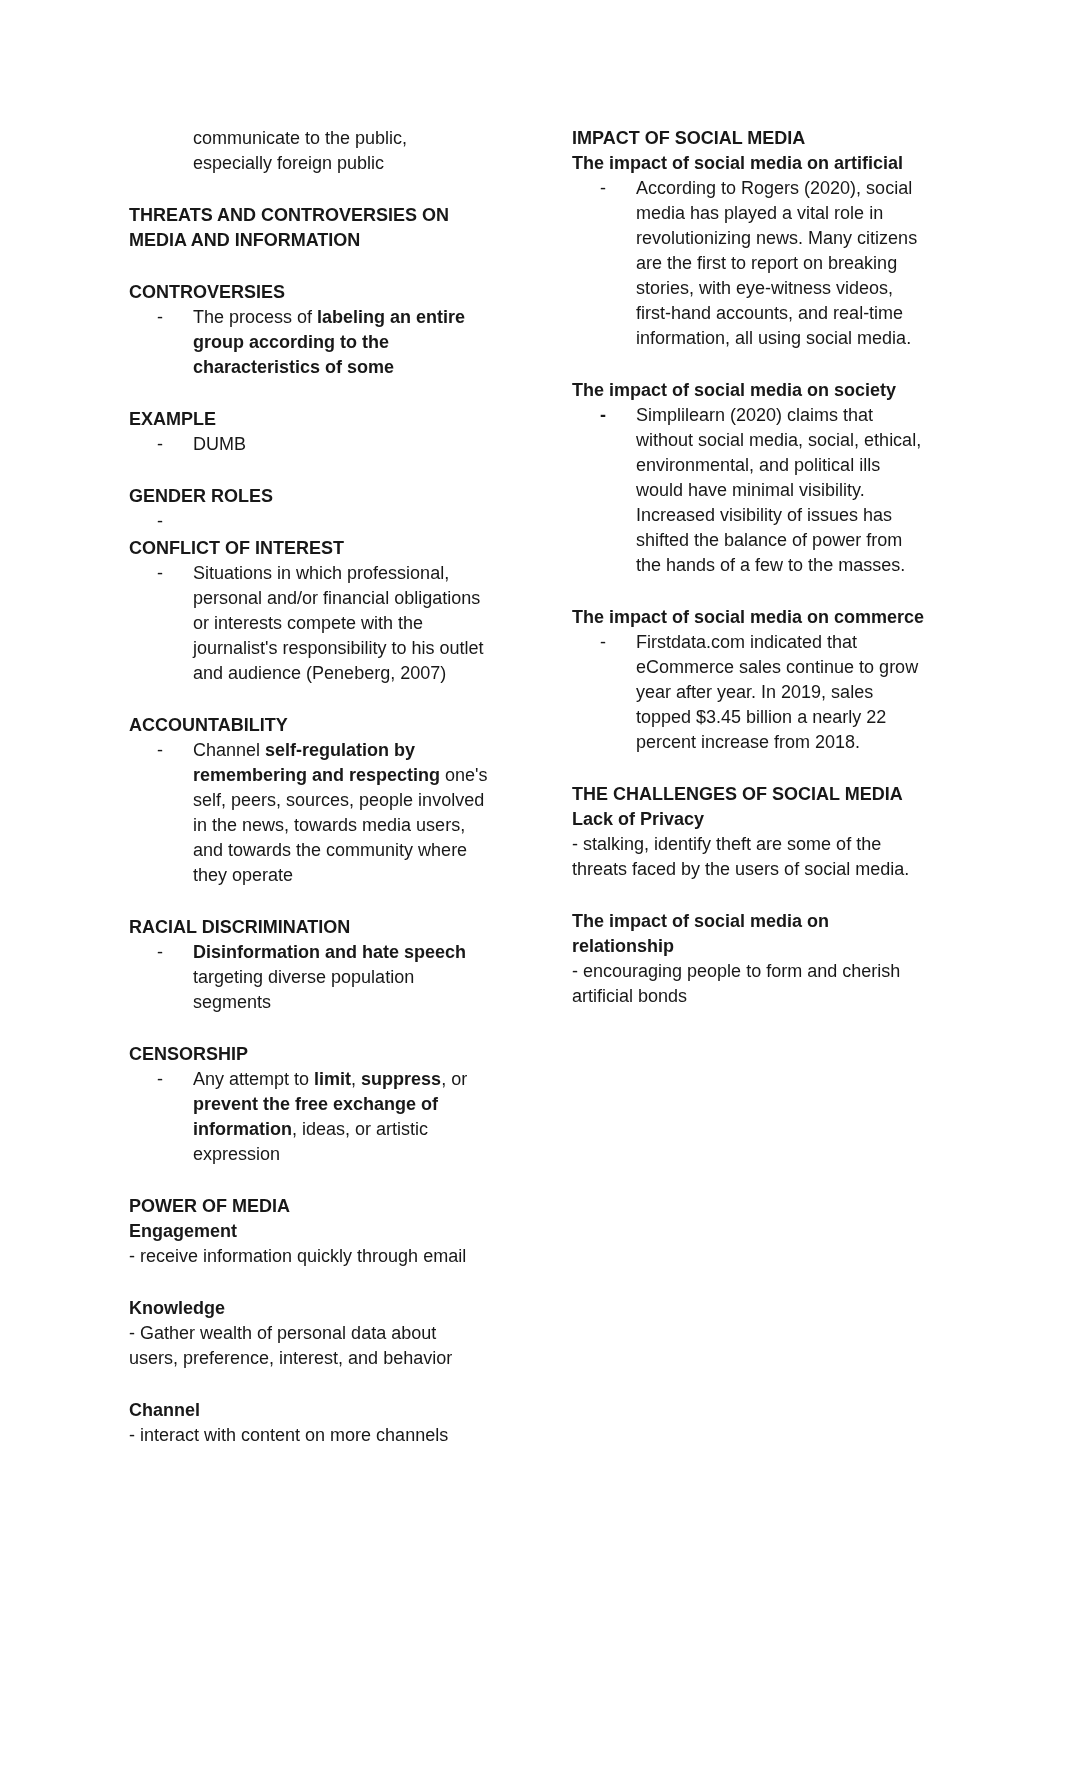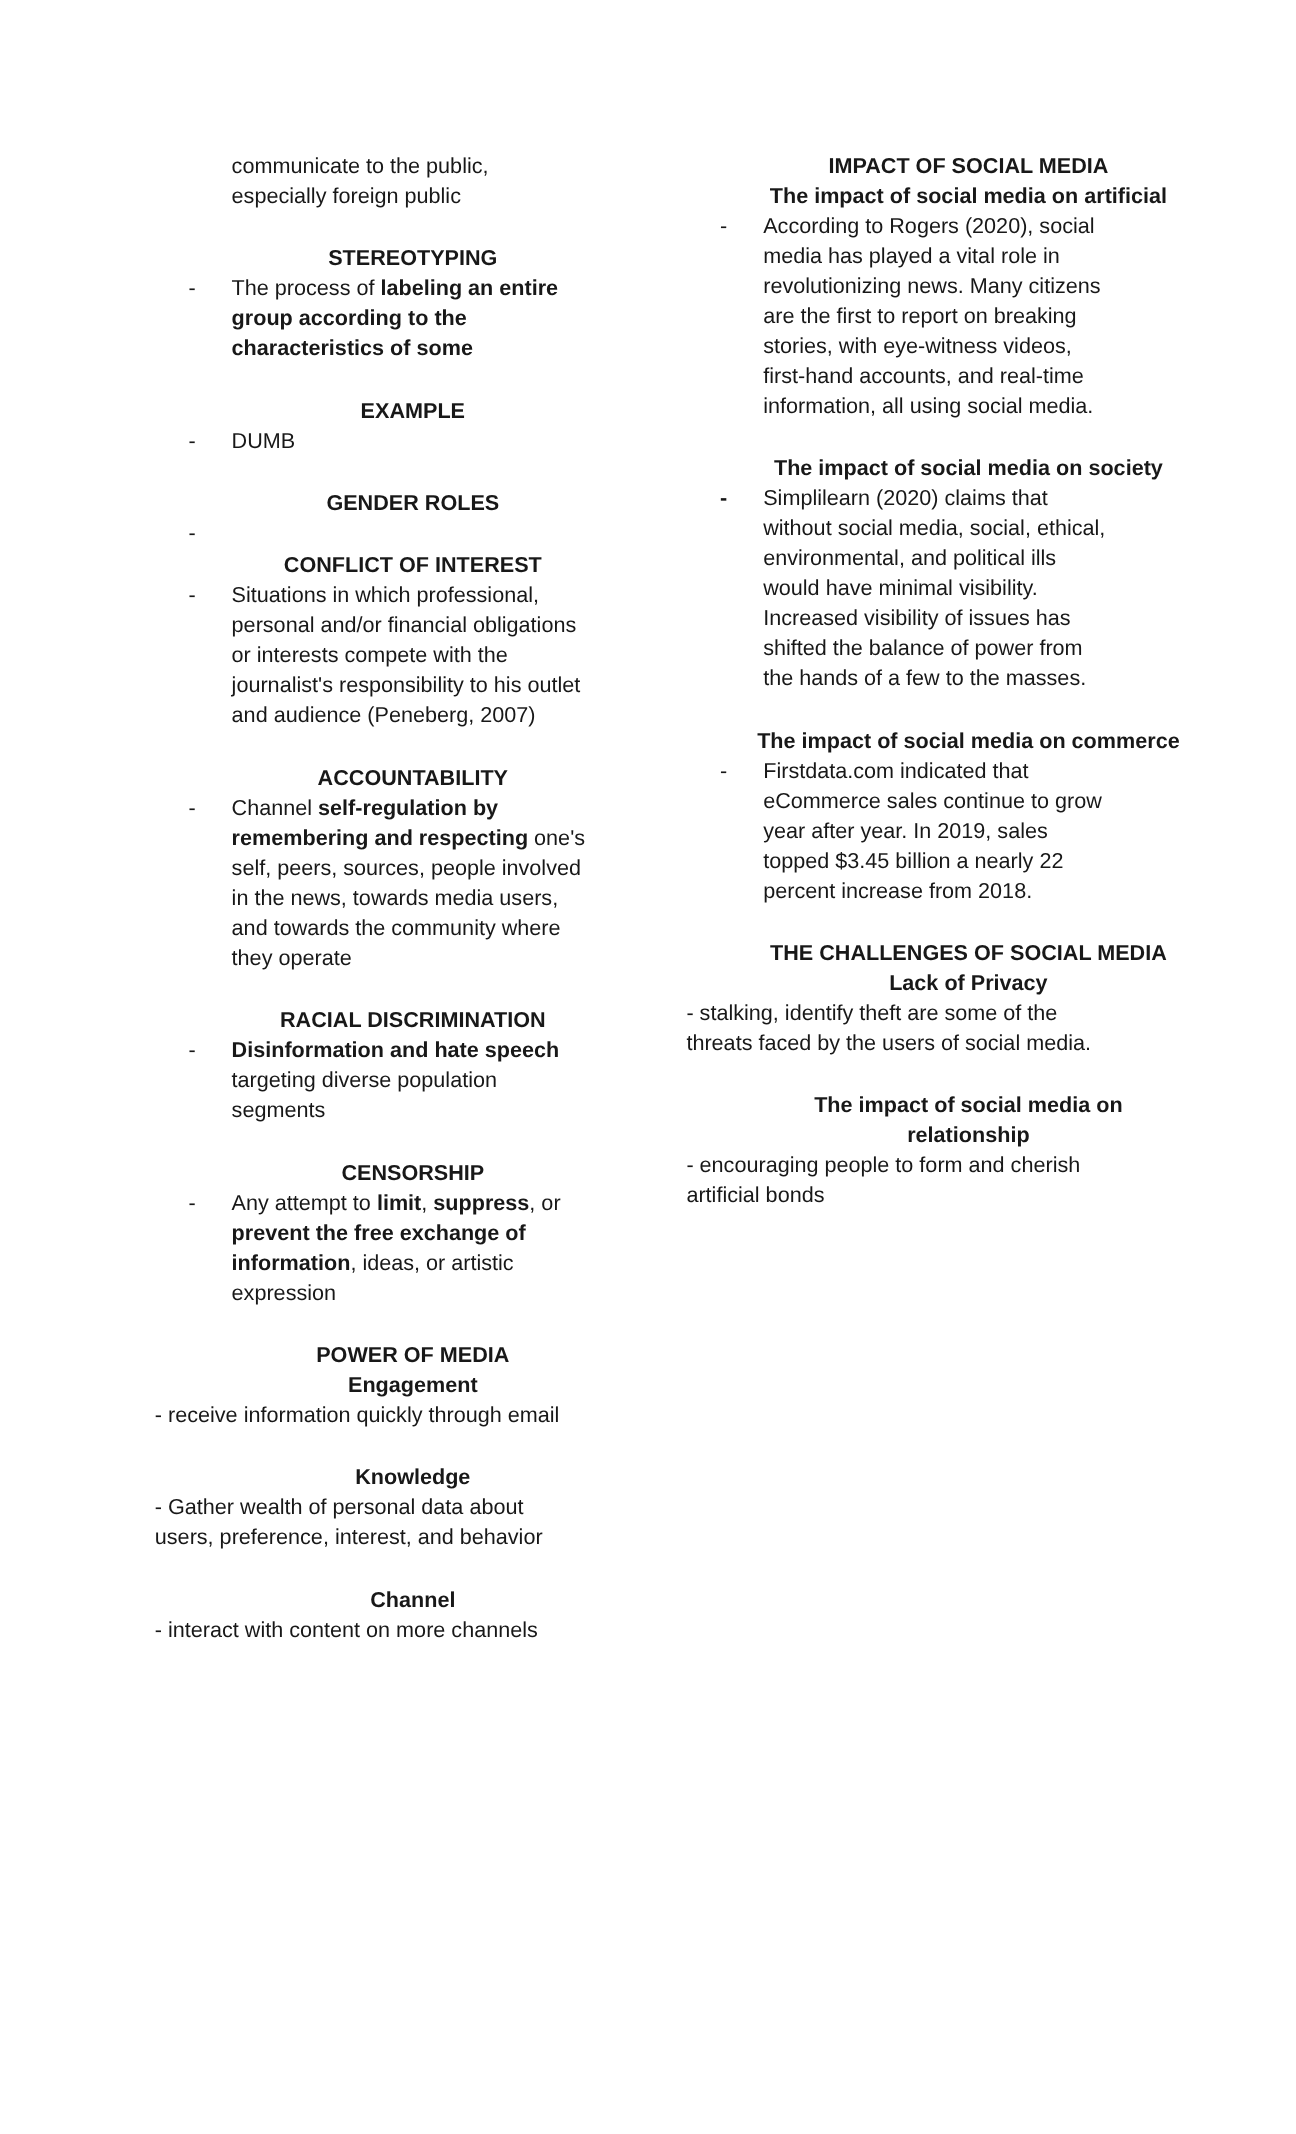--- a/index.html
+++ b/index.html
@@ -20,36 +20,40 @@
   }
   .col {
     position: absolute;
     top: 126px;
   }
   .col-left  { left: 129px; width: 430px; }
   .col-right { left: 572px; width: 470px; }
   .section { margin: 0 0 27px 0; }
   .section:last-child { margin-bottom: 0; }
   .block { white-space: pre-line; }
-  .heading, .subhead, .bold { font-weight: 700; text-align: center; }
+  .heading, .subhead, .bold { font-weight: 700; }
   .bullet { position: relative; padding-left: 64px; }
   .bullet .dash { position: absolute; left: 28px; top: 0; }
   .indented { padding-left: 64px; }
 </style>
 </head>
 <body>
 
 <div class="page">
   <div class="col col-left">
       <div class="section">
         <div class="block indented"><span class="reg">communicate to the public,
 especially foreign public</span></div>
       </div>
       <div class="section">
-        <div class="block heading"><span class="bold">STEREOTYPING</span></div>
+        <div class="block heading"><span class="bold">THREATS AND CONTROVERSIES ON
+MEDIA AND INFORMATION</span></div>
+      </div>
+      <div class="section">
+        <div class="block heading"><span class="bold">CONTROVERSIES</span></div>
         <div class="block bullet"><span class="dash">-</span><span class="btext"><span class="reg">The process of </span><span class="bold">labeling an entire
 group according to the
 characteristics of some</span></span></div>
       </div>
       <div class="section">
         <div class="block heading"><span class="bold">EXAMPLE</span></div>
         <div class="block bullet"><span class="dash">-</span><span class="btext"><span class="reg">DUMB</span></span></div>
       </div>
       <div class="section">
         <div class="block heading"><span class="bold">GENDER ROLES</span></div>

